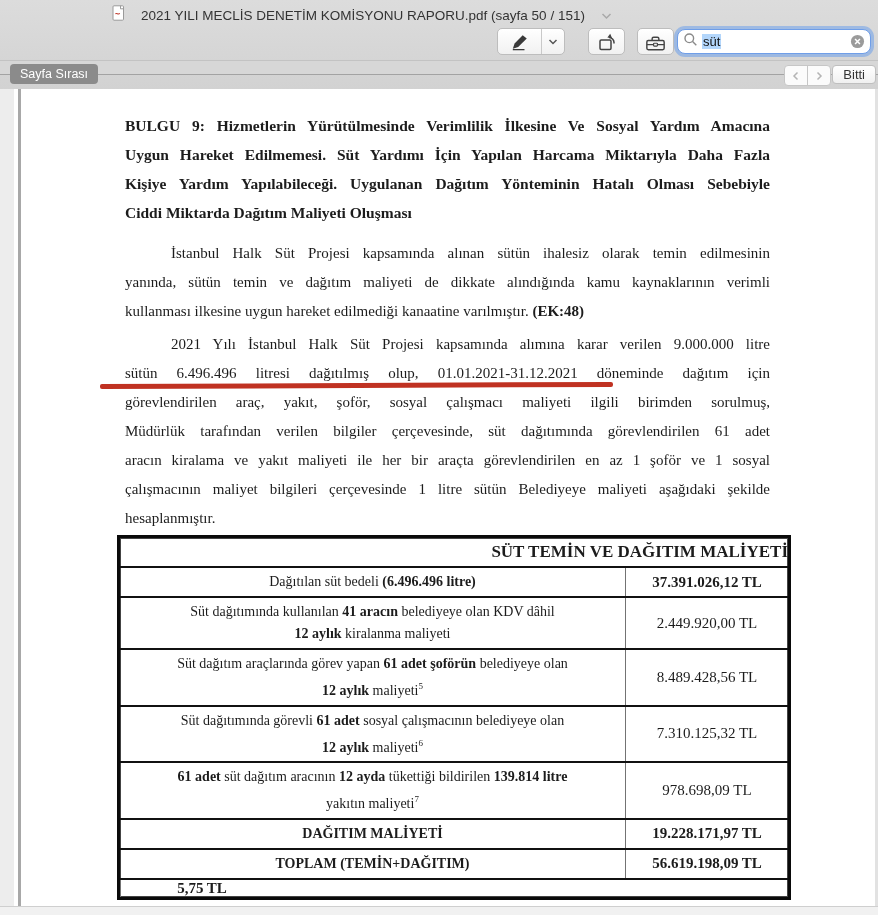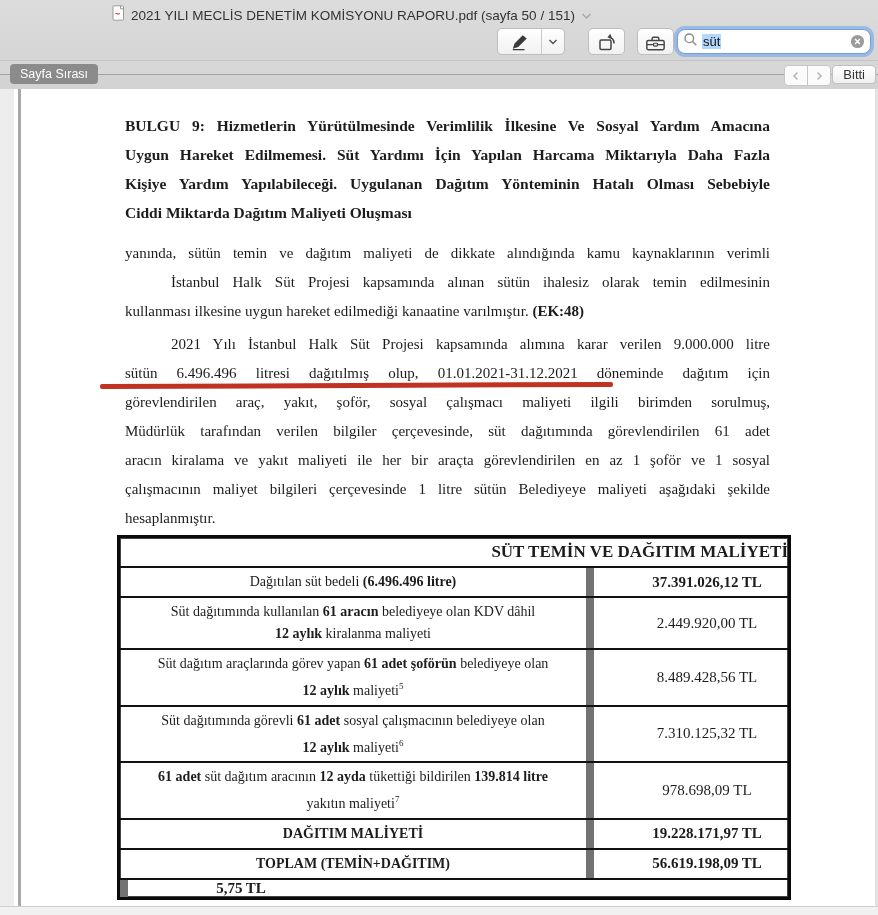--- a/index.html
+++ b/index.html
@@ -3,21 +3,21 @@
 <meta charset="utf-8">
 <style>
   html,body{margin:0;padding:0;}
   body{width:878px;height:915px;position:relative;overflow:hidden;
        font-family:"Liberation Sans",sans-serif;background:#fff;}
 
   
   .chrome{position:absolute;left:0;top:0;width:878px;height:89px;
           background:linear-gradient(#dcdcdc,#d2d2d2);}
   .titlebar{position:absolute;left:0;top:0;width:100%;height:27px;}
-  .title-group{position:absolute;left:112px;top:5px;display:flex;align-items:center;gap:6px;}
+  .title-group{position:absolute;left:112px;top:5px;display:flex;align-items:center;gap:16px;}
   .title-text{font-size:13.5px;color:#333;}
   .toolbar{position:absolute;left:0;top:27px;width:100%;height:33px;}
   .btn{position:absolute;top:1px;height:27px;box-sizing:border-box;
        background:linear-gradient(#ffffff,#f1f1f1);border:1px solid #bdbdbd;
        border-radius:5px;display:flex;align-items:center;justify-content:center;}
   .pen-group{left:497px;width:68px;padding:0;}
   .pen-seg{width:44px;height:100%;display:flex;align-items:center;justify-content:center;
            border-right:1px solid #c9c9c9;}
   .pen-chev{width:22px;height:100%;display:flex;align-items:center;justify-content:center;}
   .rotate-btn{left:588px;width:37px;}
@@ -67,22 +67,22 @@
   .red-underline{position:absolute;left:79px;top:294px;width:513px;height:4.5px;
         background:#c03222;border-radius:2px;transform:rotate(-0.25deg);}
 
   
   .cost-table{margin:2px 0 0 -8px;width:674px;box-sizing:border-box;
         border:3px solid #0a0a0a;box-shadow:inset 0 0 0 1px #444;font-size:14px;}
   .ct-header{text-align:right;font-weight:bold;font-size:17px;padding:4px 0;}
   .ct-row{display:flex;border-top:2px solid #111;}
   .ct-label{flex:1;padding:3px 8px;line-height:22px;text-align:center;}
   .ct-label.bold{font-weight:bold;}
-  .ct-value{width:162px;border-left:8px solid #737373;display:flex;align-items:center;
-        justify-content:center;font-size:15px;padding-left:32px;}
+  .ct-value{width:162px;border-left:1px solid #737373;display:flex;align-items:center;
+        justify-content:center;font-size:15px;}
   .ct-value.bold{font-weight:bold;}
   sup{font-size:9px;}
 </style>
 </head>
 <body>
 
 <div class="chrome">
 
   <div class="titlebar">
     <div class="title-group">
@@ -177,22 +177,22 @@
   <div class="page-inner">
 
     <div class="doc-heading">
       <div class="jline">BULGU 9: Hizmetlerin Yürütülmesinde Verimlilik İlkesine Ve Sosyal Yardım Amacına</div>
       <div class="jline">Uygun Hareket Edilmemesi. Süt Yardımı İçin Yapılan Harcama Miktarıyla Daha Fazla</div>
       <div class="jline">Kişiye Yardım Yapılabileceği. Uygulanan Dağıtım Yönteminin Hatalı Olması Sebebiyle</div>
       <div class="jline last">Ciddi Miktarda Dağıtım Maliyeti Oluşması</div>
     </div>
 
     <div class="doc-para">
+      <div class="jline indent">İstanbul Halk Süt Projesi kapsamında alınan sütün ihalesiz olarak temin edilmesinin</div>
       <div class="jline">yanında, sütün temin ve dağıtım maliyeti de dikkate alındığında kamu kaynaklarının verimli</div>
-      <div class="jline indent">İstanbul Halk Süt Projesi kapsamında alınan sütün ihalesiz olarak temin edilmesinin</div>
       <div class="jline last"><span>kullanması ilkesine uygun hareket edilmediği kanaatine varılmıştır. </span><span class="ek-bold">(EK:48)</span></div>
     </div>
 
     <div class="doc-para p2">
       <div class="jline indent">2021 Yılı İstanbul Halk Süt Projesi kapsamında alımına karar verilen 9.000.000 litre</div>
       <div class="jline">sütün 6.496.496 litresi dağıtılmış olup, 01.01.2021-31.12.2021 döneminde dağıtım için</div>
       <div class="jline">görevlendirilen araç, yakıt, şoför, sosyal çalışmacı maliyeti ilgili birimden sorulmuş,</div>
       <div class="jline">Müdürlük tarafından verilen bilgiler çerçevesinde, süt dağıtımında görevlendirilen 61 adet</div>
       <div class="jline">aracın kiralama ve yakıt maliyeti ile her bir araçta görevlendirilen en az 1 şoför ve 1 sosyal</div>
       <div class="jline">çalışmacının maliyet bilgileri çerçevesinde 1 litre sütün Belediyeye maliyeti aşağıdaki şekilde</div>
@@ -201,21 +201,21 @@
 
     <div class="cost-table">
       <div class="ct-header">SÜT TEMİN VE DAĞITIM MALİYETİ</div>
 
       <div class="ct-row">
         <div class="ct-label"><span>Dağıtılan süt bedeli </span><b>(6.496.496 litre)</b></div>
         <div class="ct-value bold">37.391.026,12 TL</div>
       </div>
 
       <div class="ct-row">
-        <div class="ct-label"><span>Süt dağıtımında kullanılan </span><b>61 aracın</b><span> belediyeye olan KDV dâhil</span><br><b>12 aylık</b><span> kiralanma maliyeti</span></div>
+        <div class="ct-label"><span>Süt dağıtımında kullanılan </span><b>41 aracın</b><span> belediyeye olan KDV dâhil</span><br><b>12 aylık</b><span> kiralanma maliyeti</span></div>
         <div class="ct-value">2.449.920,00 TL</div>
       </div>
 
       <div class="ct-row">
         <div class="ct-label"><span>Süt dağıtım araçlarında görev yapan </span><b>61 adet şoförün</b><span> belediyeye olan</span><br><b>12 aylık</b><span> maliyeti</span><sup>5</sup></div>
         <div class="ct-value">8.489.428,56 TL</div>
       </div>
 
       <div class="ct-row">
         <div class="ct-label"><span>Süt dağıtımında görevli </span><b>61 adet</b><span> sosyal çalışmacının belediyeye olan</span><br><b>12 aylık</b><span> maliyeti</span><sup>6</sup></div>

